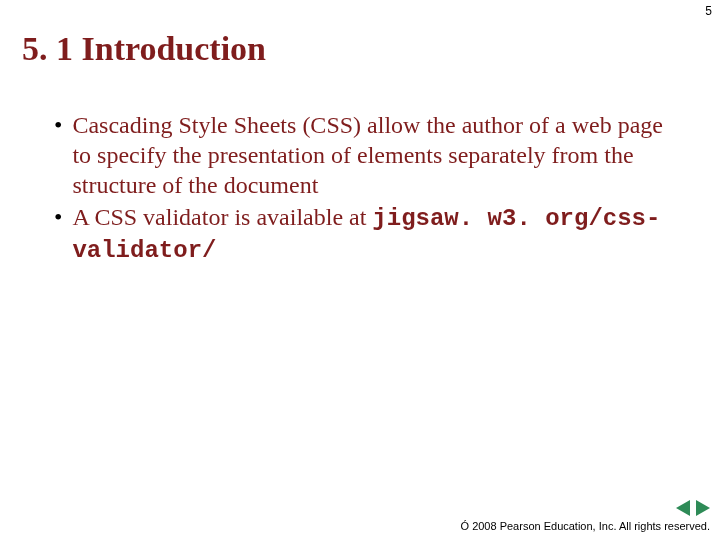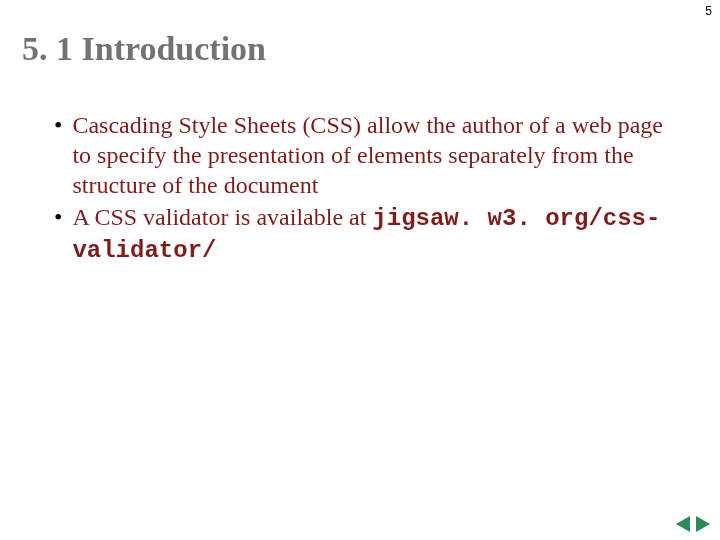--- a/index.html
+++ b/index.html
@@ -18,21 +18,21 @@
     font-size: 12px;
     font-family: Arial, sans-serif;
     color: #000;
   }
   .title {
     position: absolute;
     top: 30px;
     left: 22px;
     font-size: 34px;
     font-weight: bold;
-    color: #737373;
+    color: #7f1d1d;
     font-family: "Times New Roman", Times, serif;
   }
   .content {
     position: absolute;
     top: 110px;
     left: 54px;
     right: 40px;
   }
   .bullet-item {
     display: flex;
@@ -107,13 +107,14 @@
       <span>A CSS validator is available at </span><span class="mono">jigsaw. w3. org/css-validator/</span>
     </span>
   </div>
 </div>
 
 <div class="footer">
   <div class="nav-buttons">
     <div class="nav-btn nav-prev"></div>
     <div class="nav-btn nav-next"></div>
   </div>
+  <div class="copyright">Ó 2008 Pearson Education, Inc. All rights reserved.</div>
 </div>
 
 </body></html>

